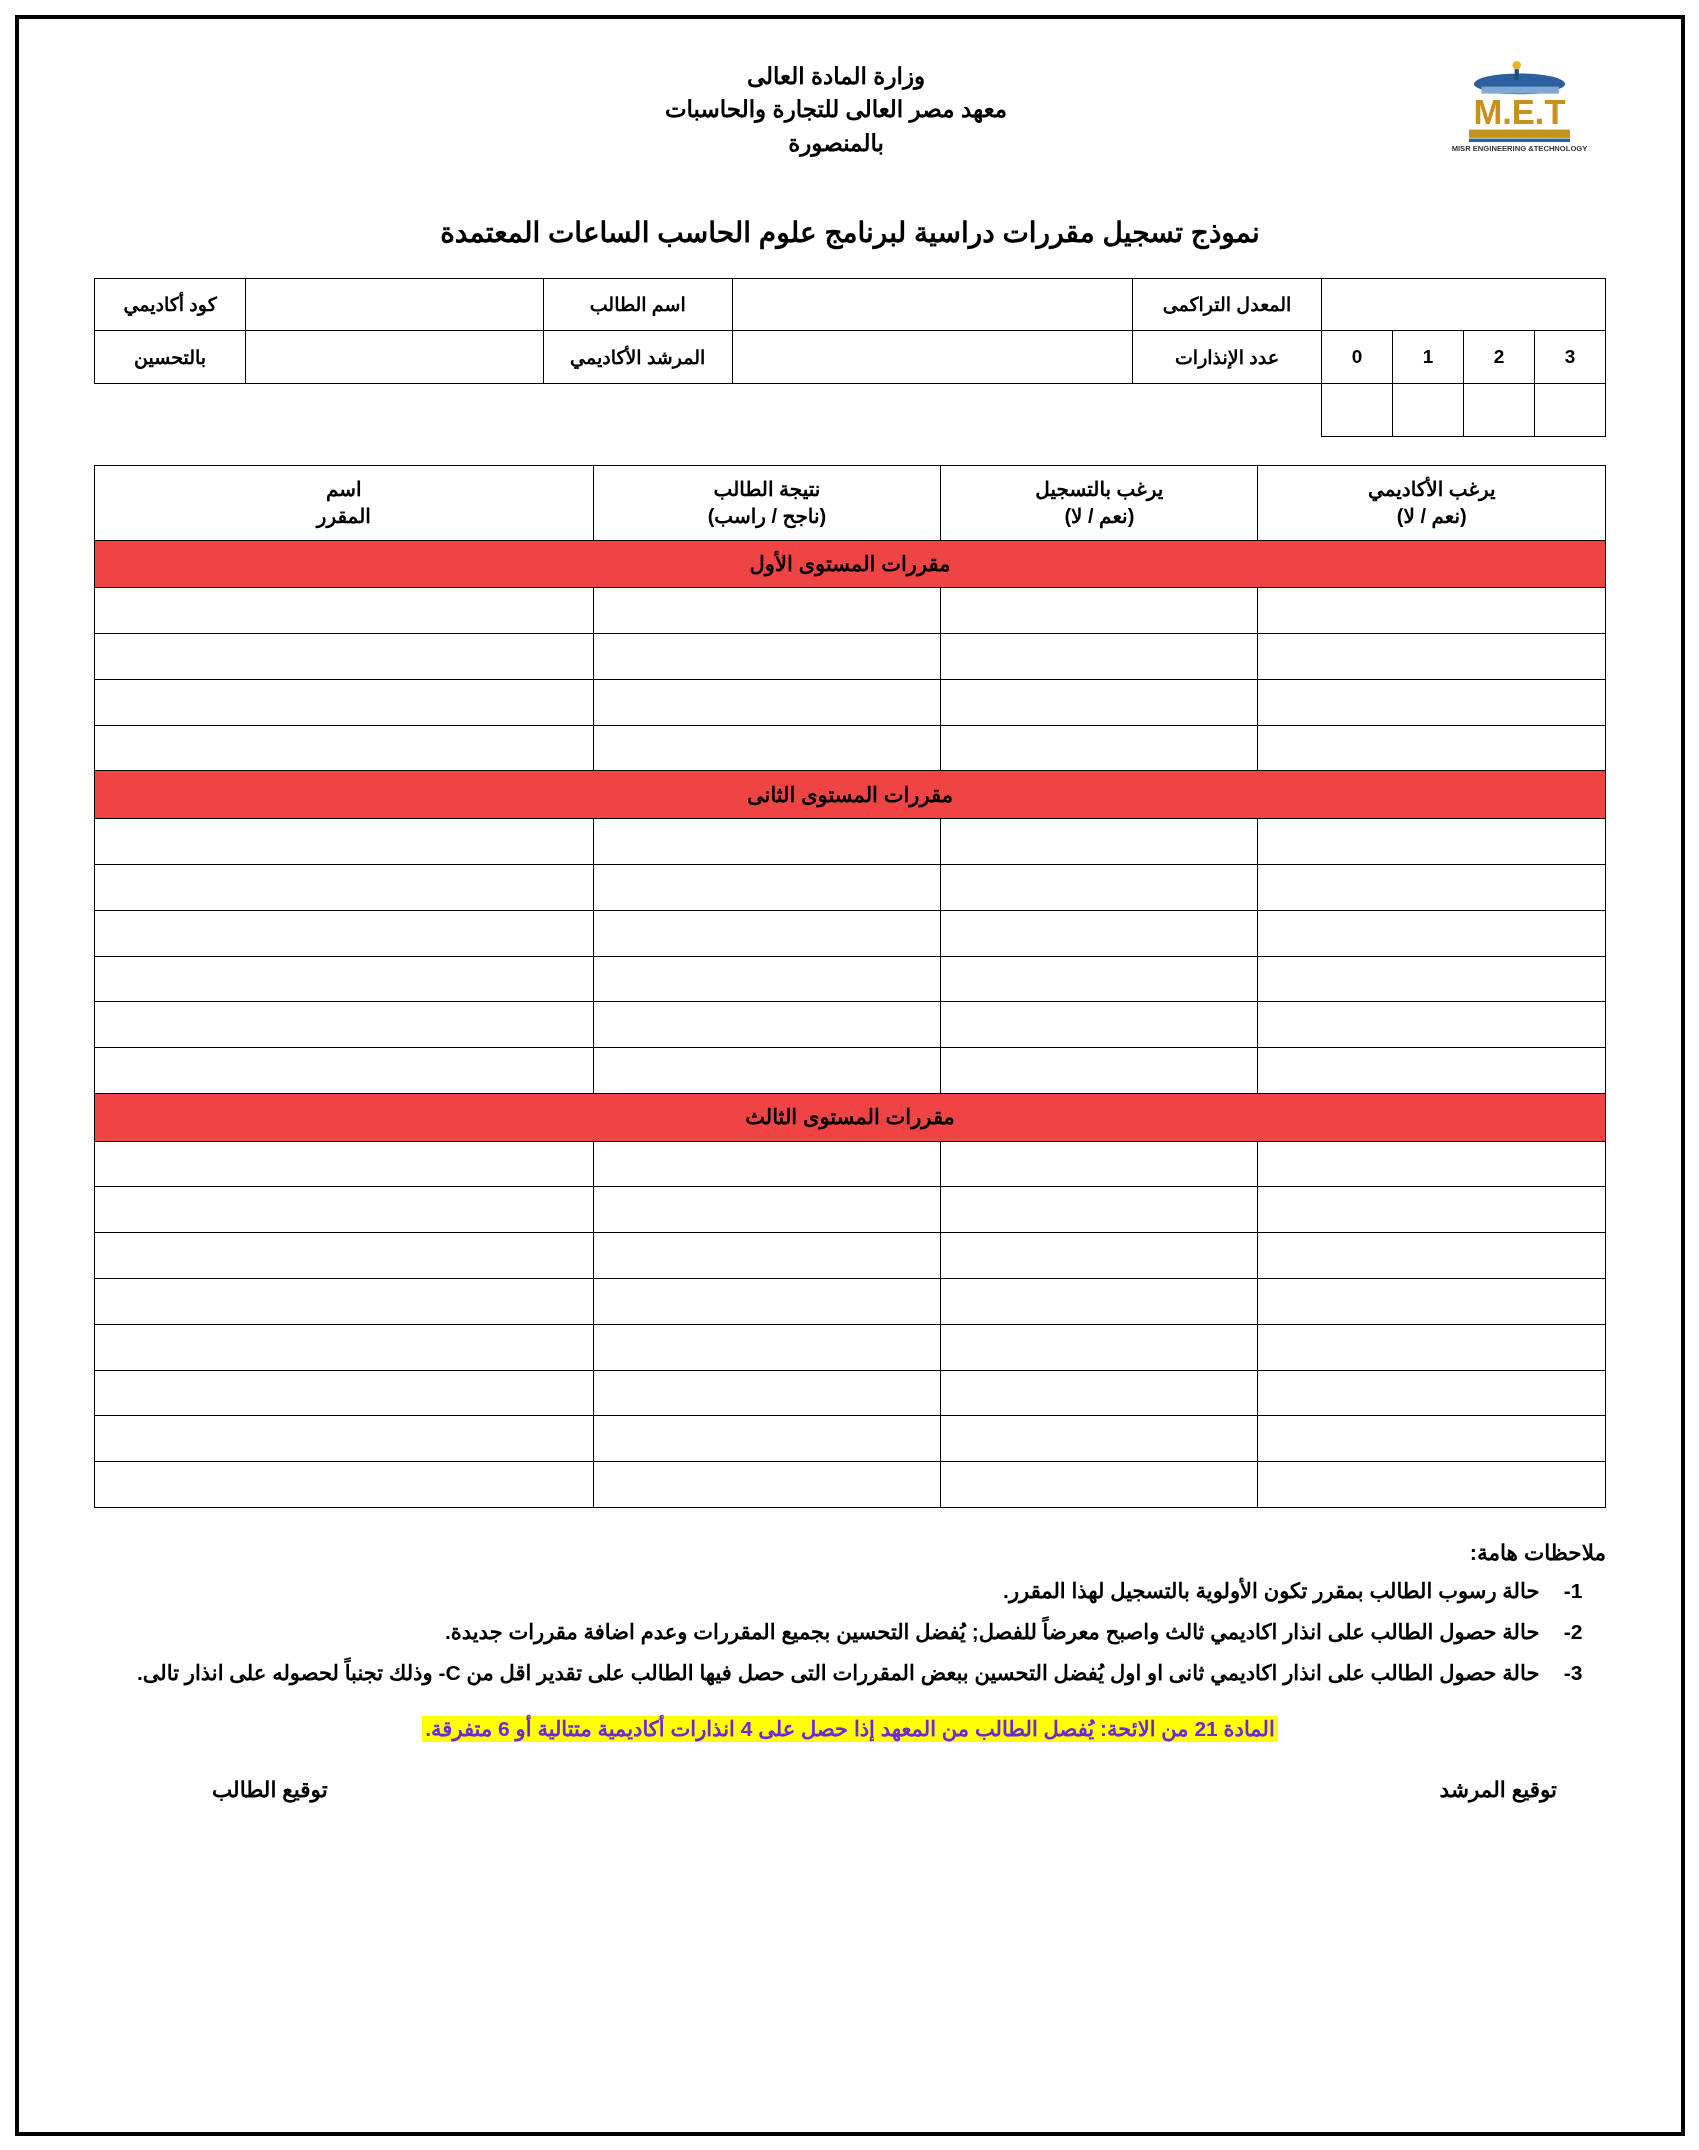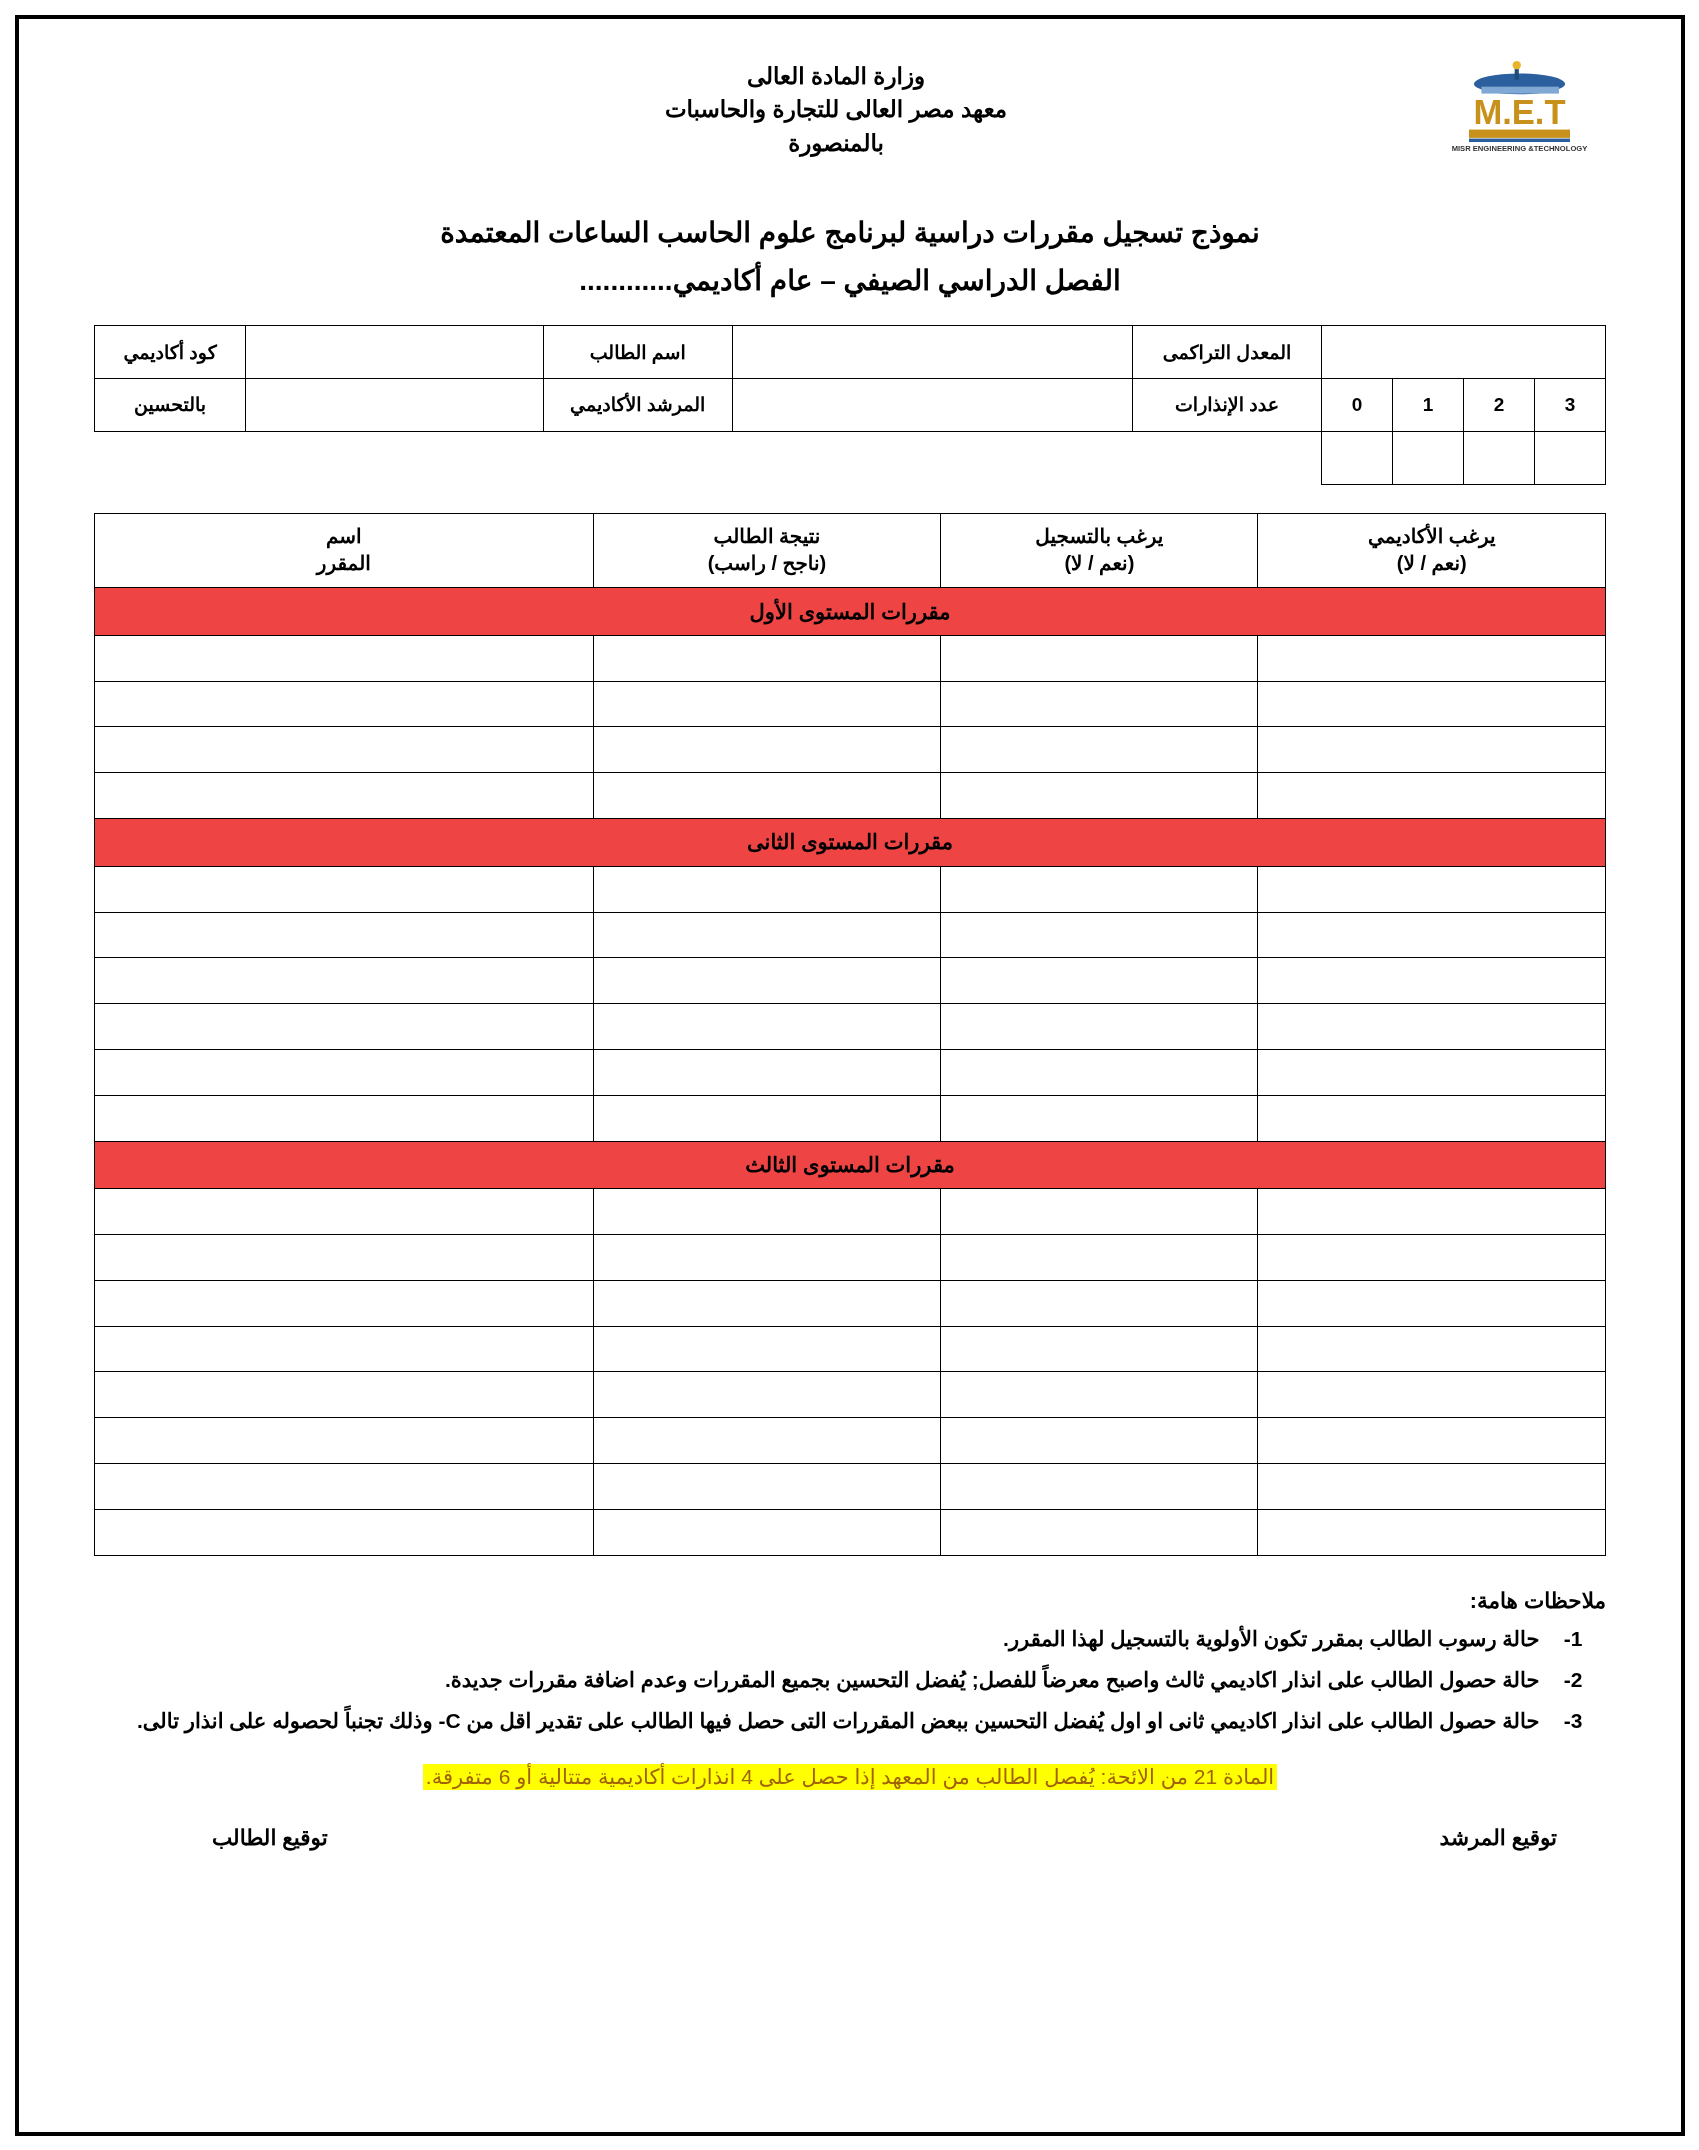--- a/index.html
+++ b/index.html
@@ -165,23 +165,23 @@
     flex: 1;
     text-align: right;
   }
   .highlight-line {
     text-align: center;
     margin-top: 23.6px;
     margin-bottom: 21px;
   }
   .highlight-line span {
     background: #ffff00;
-    color: #a16207;
+    color: #6d28d9;
     font-size: 21px;
-    font-weight: normal;
+    font-weight: bold;
     padding: 1.4px 2.8px;
     line-height: 1.5;
   }
 
   
   .signatures {
     display: flex;
     flex-direction: row;
     justify-content: space-between;
     margin-top: 32px;
@@ -216,21 +216,20 @@
           <text x="125" y="92" font-family="Liberation Sans, sans-serif" font-size="50" font-weight="bold" fill="#c8911b" text-anchor="middle">M.E.T</text>
           <rect x="52" y="100" width="146" height="12" fill="#c8911b"></rect>
           <rect x="52" y="113" width="146" height="5" fill="#2c5f9e"></rect>
           <text x="125" y="131" font-family="Liberation Sans, sans-serif" font-size="11" font-weight="bold" fill="#333333" text-anchor="middle">MISR ENGINEERING &amp;TECHNOLOGY</text>
         </svg>
       </div>
     </div>
 
     <div class="title-block">
       <div class="t1">نموذج تسجيل مقررات دراسية لبرنامج علوم الحاسب الساعات المعتمدة</div>
-      <div class="t2">الفصل الدراسي الصيفي – عام أكاديمي............</div>
     </div>
 
     <table class="info-table">
       <colgroup>
         <col style="width:4.7%">
         <col style="width:4.7%">
         <col style="width:4.7%">
         <col style="width:4.7%">
         <col style="width:12.5%">
         <col style="width:26.5%">

